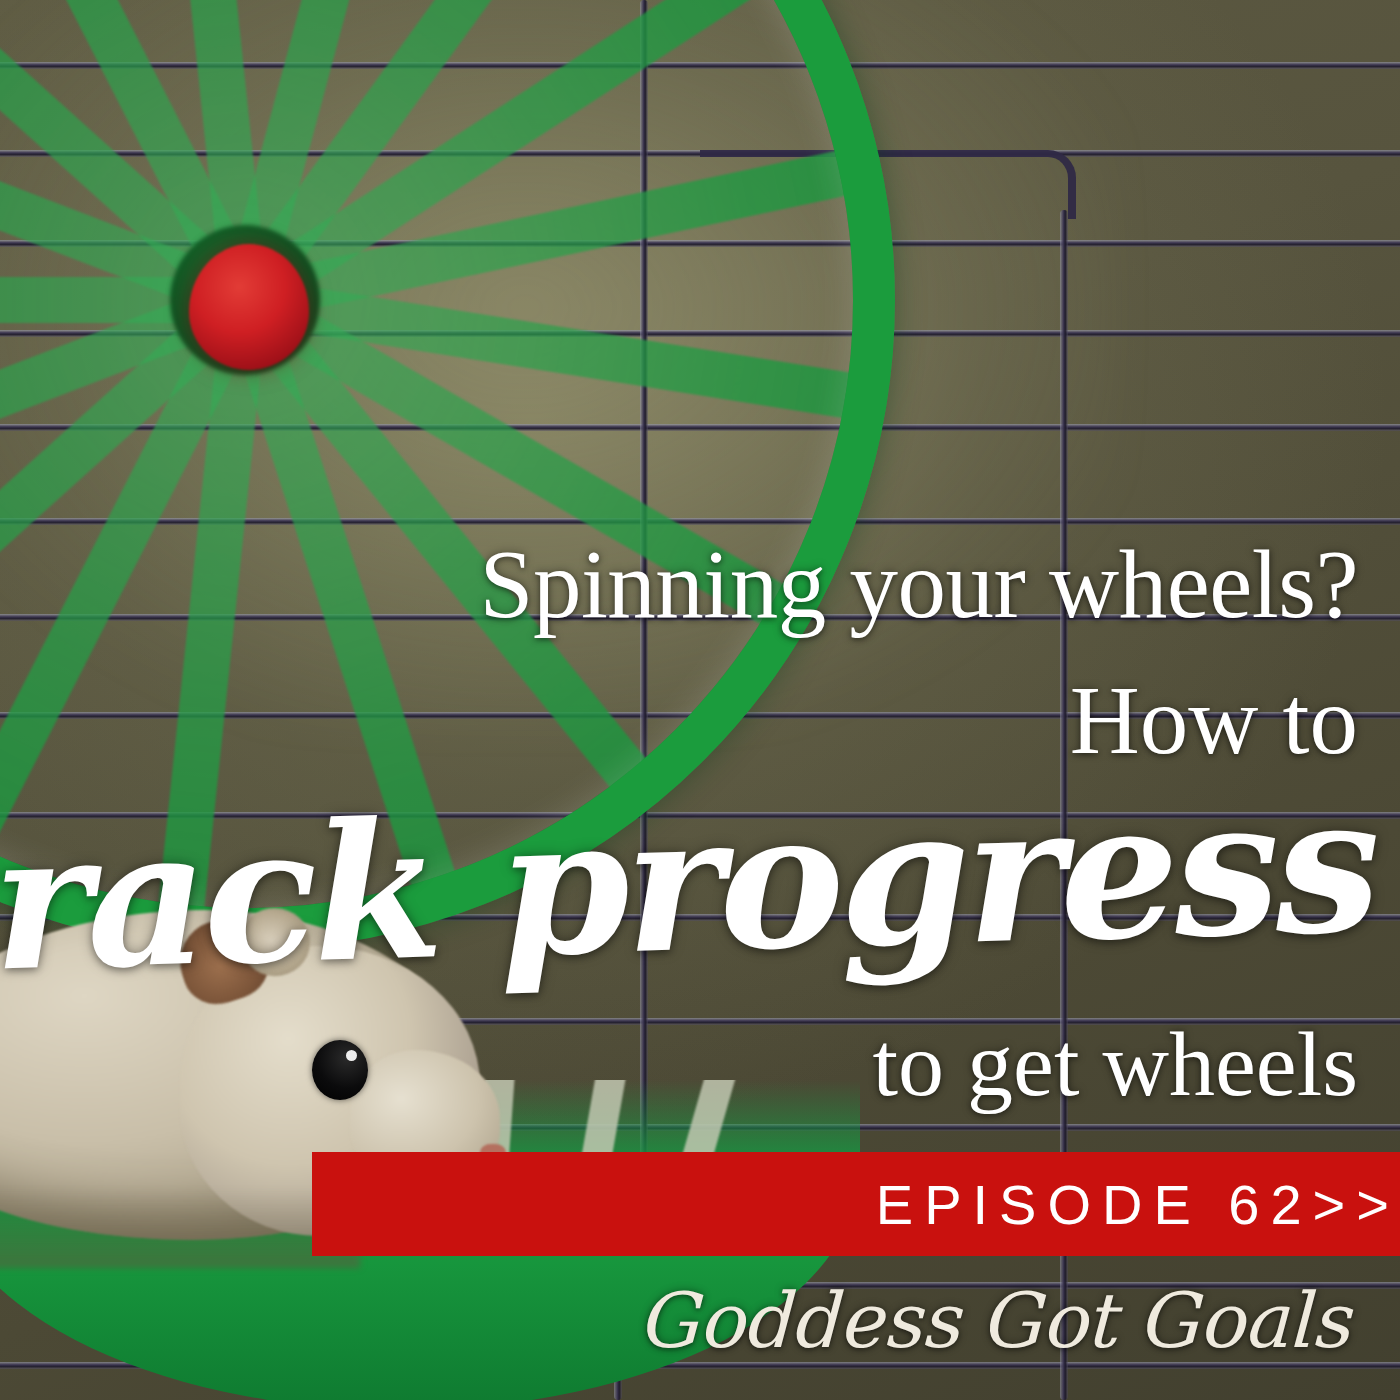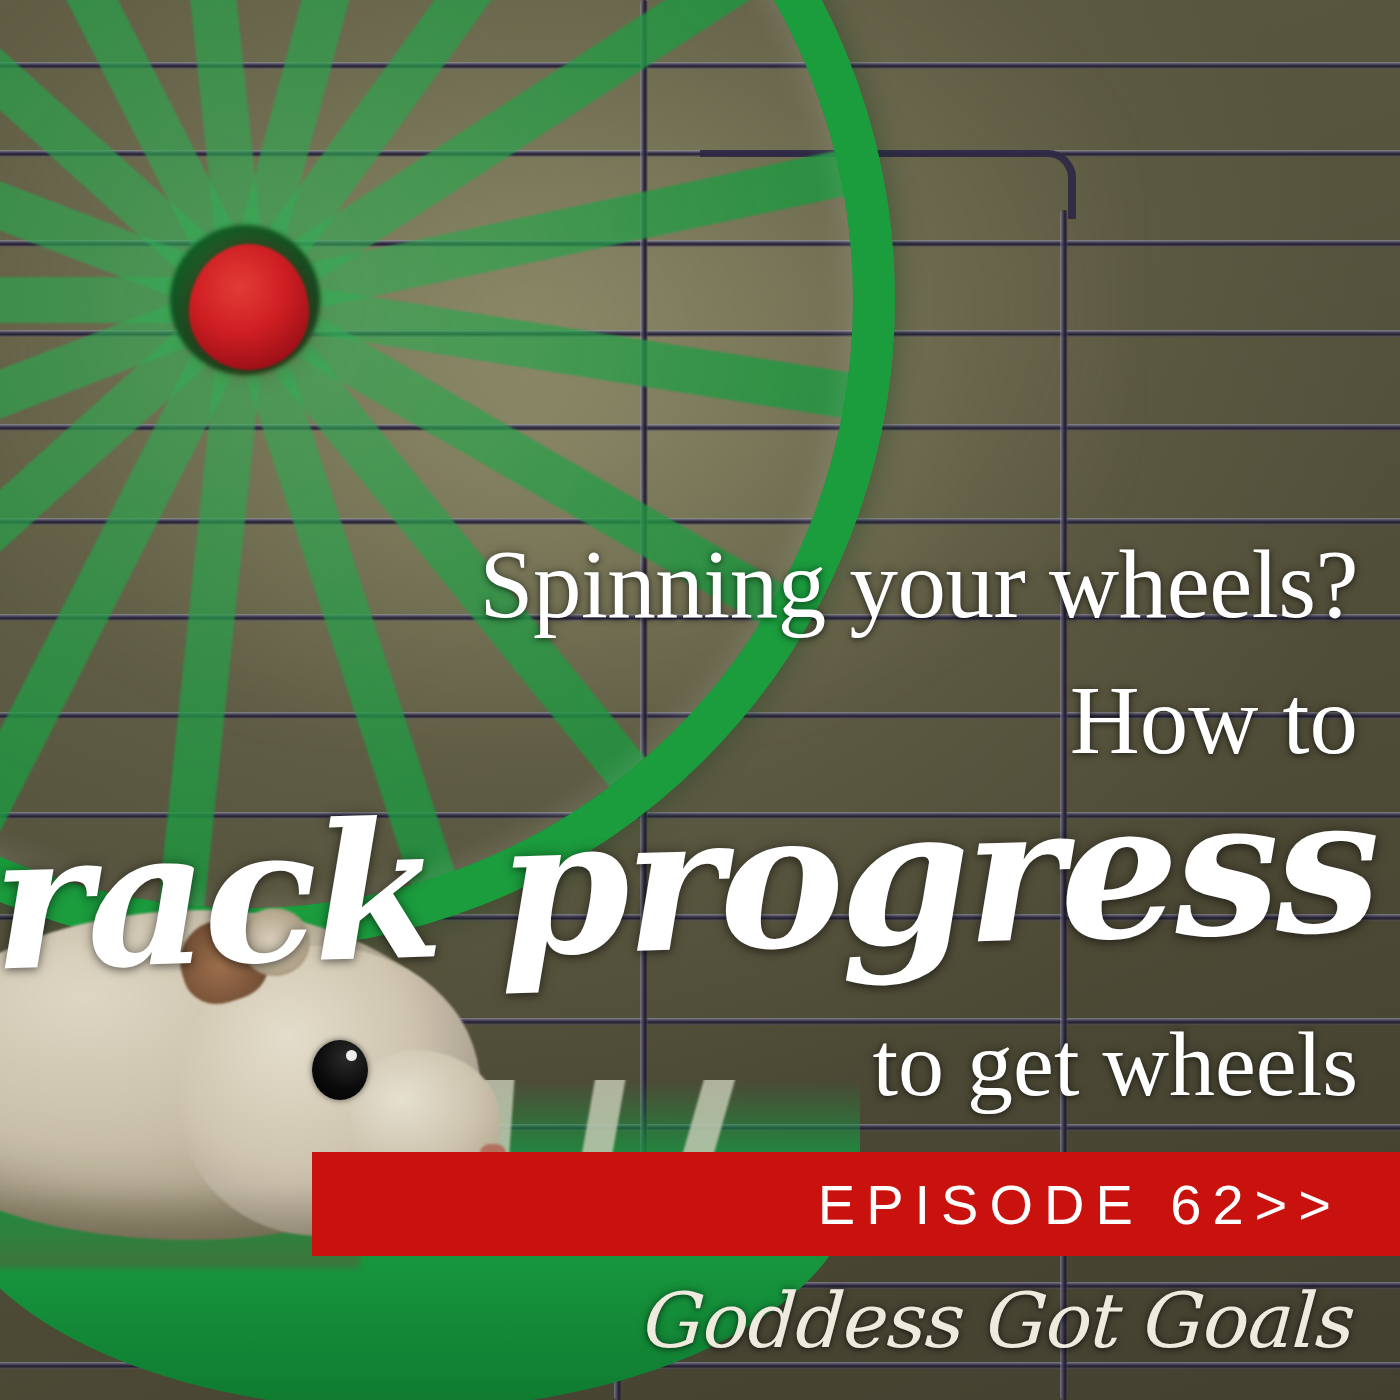--- a/index.html
+++ b/index.html
@@ -302,21 +302,20 @@
     display: flex;
     align-items: center;
     justify-content: flex-end;
   }
   .banner-label {
     font-family: "Liberation Sans", sans-serif;
     color: #ffffff;
     font-size: 56px;
     font-weight: 400;
     letter-spacing: 11px;
-    padding-right: 58px;
     white-space: nowrap;
   }
 
   
   .brand {
     position: absolute;
     right: 46px;
     top: 1276px;
     font-family: "DejaVu Serif", serif;
     font-style: italic;

